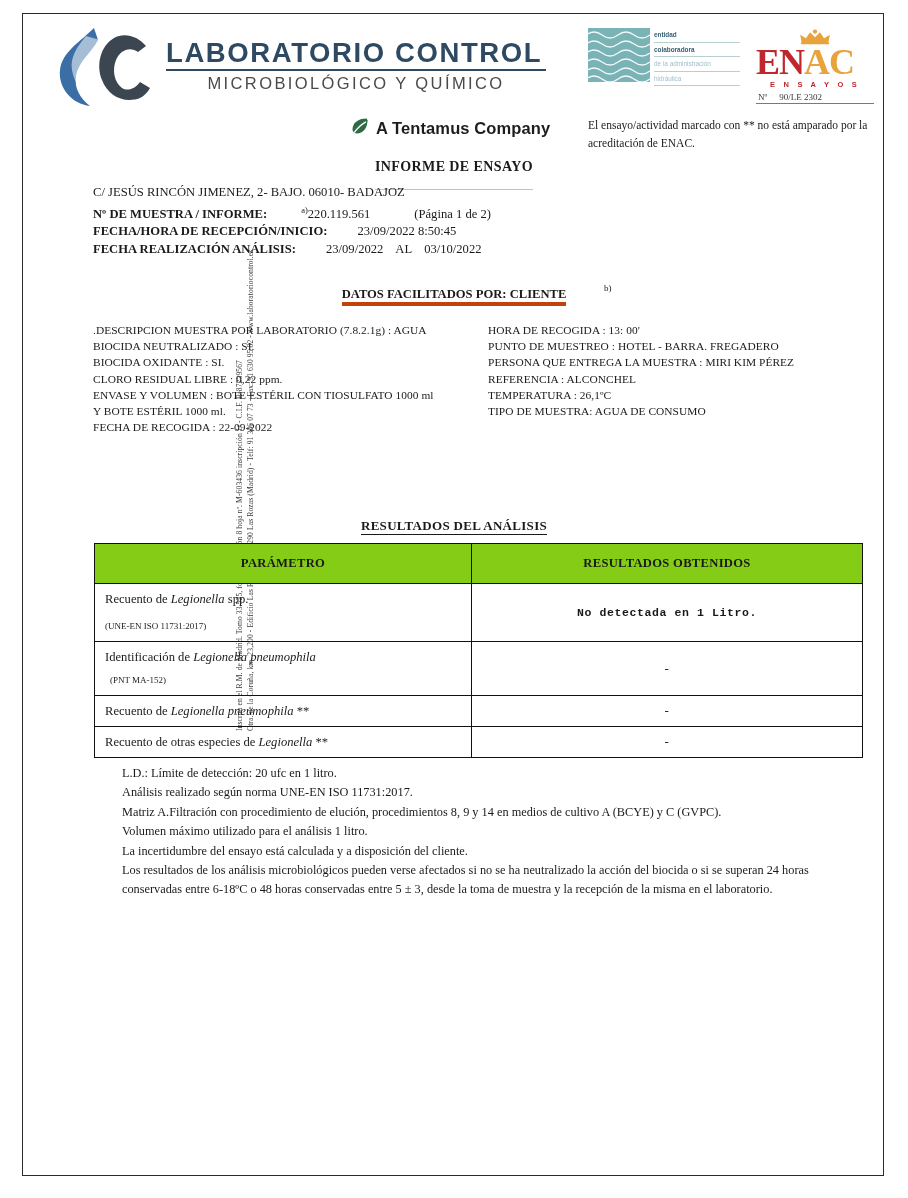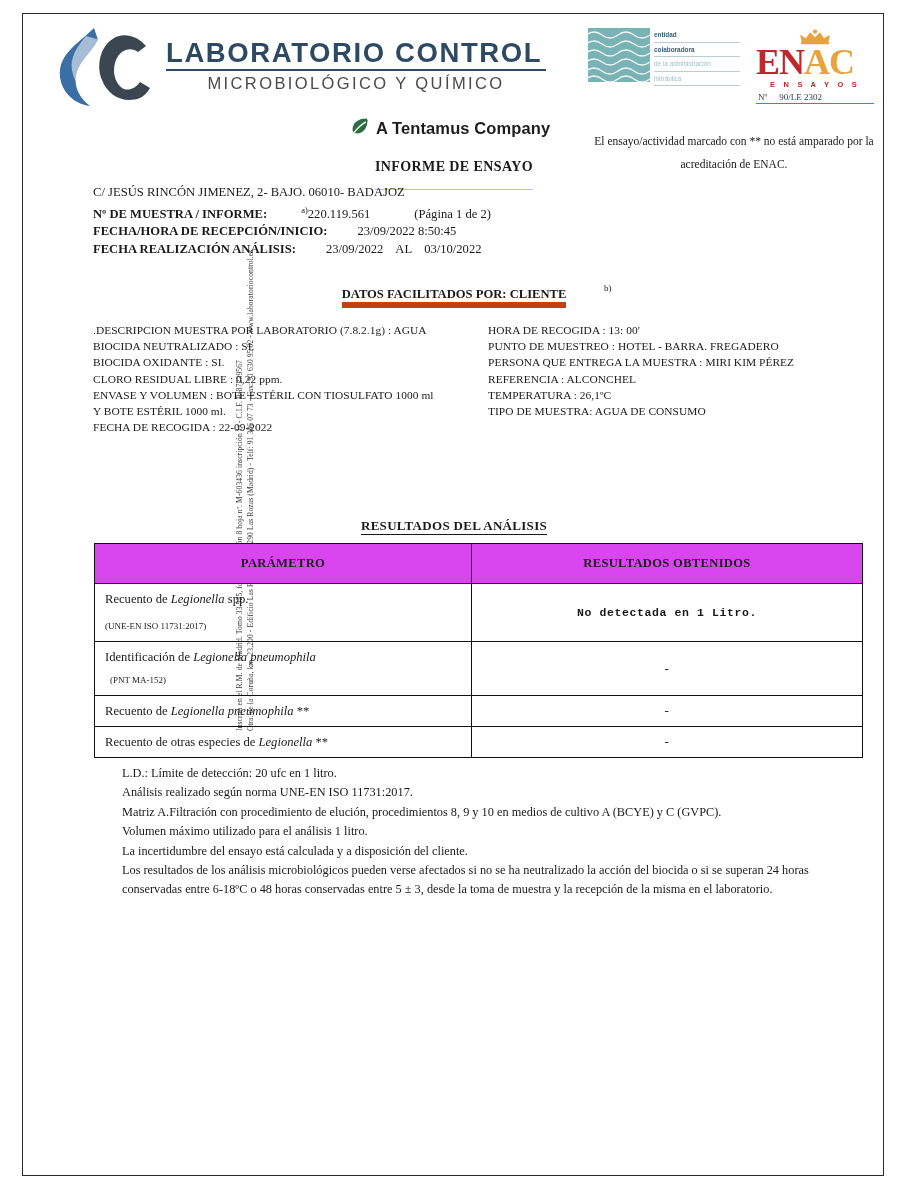--- a/index.html
+++ b/index.html
@@ -178,26 +178,26 @@
     font-family: "Liberation Serif", serif;
     font-size: 9px;
     color: #3a3a3a;
     border-bottom: 1px solid #3b82f6;
     display: flex;
     gap: 12px;
     padding: 1px 2px 1px 2px;
     margin-top: 2px;
   }
   #accred-note {
-    margin-top: 22px;
+    margin-top: 8px;
     font-family: "Liberation Serif", serif;
     font-size: 11.5px;
-    line-height: 23px;
+    line-height: 18px;
     color: #1a1a1a;
-    text-align: center;
+    text-align: left;
   }
 
   
   #doc-title {
     position: absolute;
     left: 0; right: 0;
     top: 159px;
     text-align: center;
     font-weight: bold;
     font-size: 14px;
@@ -224,21 +224,21 @@
   .pad-e { display: inline-block; width: 12px; }
 
   #datos-title {
     position: absolute;
     left: 0; right: 0;
     top: 287px;
     text-align: center;
     font-weight: bold;
     font-size: 12.6px;
   }
-  #datos-title .dt-under { border-bottom: 6px solid #c2410c; padding-bottom: 1px; }
+  #datos-title .dt-under { border-bottom: 4px solid #c2410c; padding-bottom: 1px; }
   #datos-title .note-b {
     position: absolute;
     left: 604px;
     top: -4px;
     font-size: 9px;
     font-weight: normal;
   }
 
   #datos-cols {
     position: absolute;
@@ -274,21 +274,21 @@
     top: 543px;
     width: 768px;
     border-collapse: collapse;
     table-layout: fixed;
   }
   #res-table th, #res-table td {
     border: 1.6px solid #111;
     box-sizing: border-box;
   }
   #res-table th {
-    background: #d946ef;
+    background: #84cc16;
     font-weight: bold;
     font-size: 12.6px;
     height: 40px;
     text-align: center;
     letter-spacing: .3px;
   }
   td.param-cell {
     padding: 7px 0 6px 10px;
     vertical-align: top;
     font-size: 12.6px;
@@ -483,17 +483,17 @@
       <tr>
         <td class="param-cell"><span class="pc-main">Recuento de otras especies de <span class="it">Legionella</span> **</span></td>
         <td class="result-cell dash">-</td>
       </tr>
     </tbody>
 </table>
 
 <div id="notes">
   <p>L.D.: Límite de detección: 20 ufc en 1 litro.</p>
   <p>Análisis realizado según norma UNE-EN ISO 11731:2017.</p>
-  <p>Matriz A.Filtración con procedimiento de elución, procedimientos 8, 9 y 10 en medios de cultivo A (BCYE) y C (GVPC).</p>
+  <p>Matriz A.Filtración con procedimiento de elución, procedimientos 8, 9 y 14 en medios de cultivo A (BCYE) y C (GVPC).</p>
   <p>Volumen máximo utilizado para el análisis 1 litro.</p>
   <p>La incertidumbre del ensayo está calculada y a disposición del cliente.</p>
   <p>Los resultados de los análisis microbiológicos pueden verse afectados si no se ha neutralizado la acción del biocida o si se superan 24 horas conservadas entre 6-18ºC o 48 horas conservadas entre 5 ± 3, desde la toma de muestra y la recepción de la misma en el laboratorio.</p>
 </div>
 
 </body></html>

